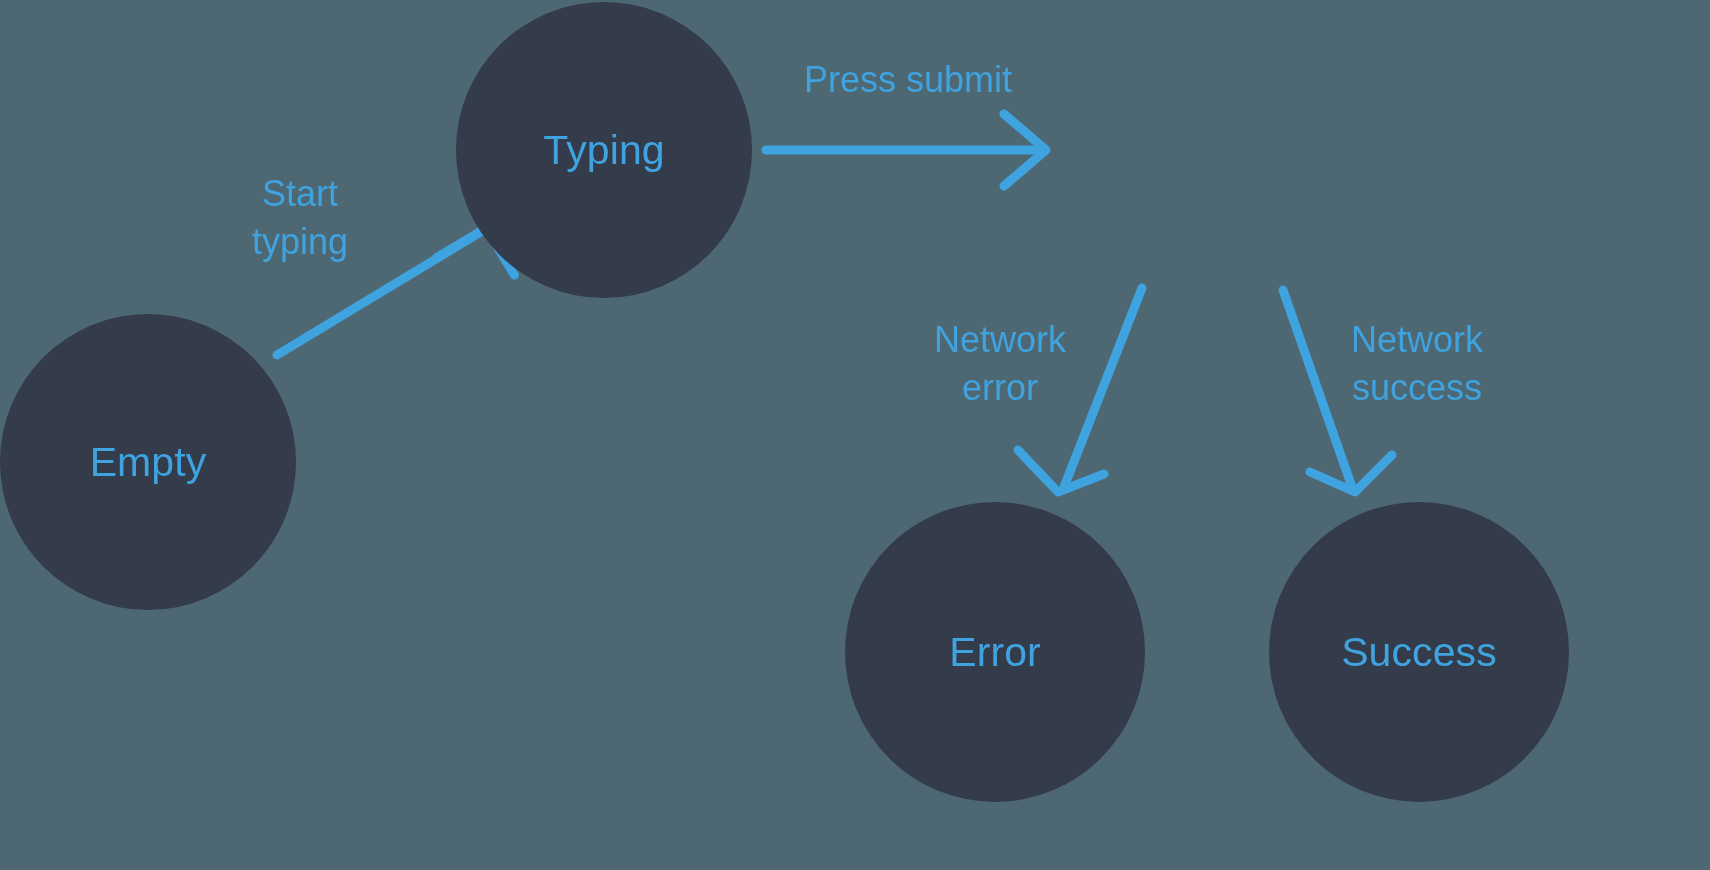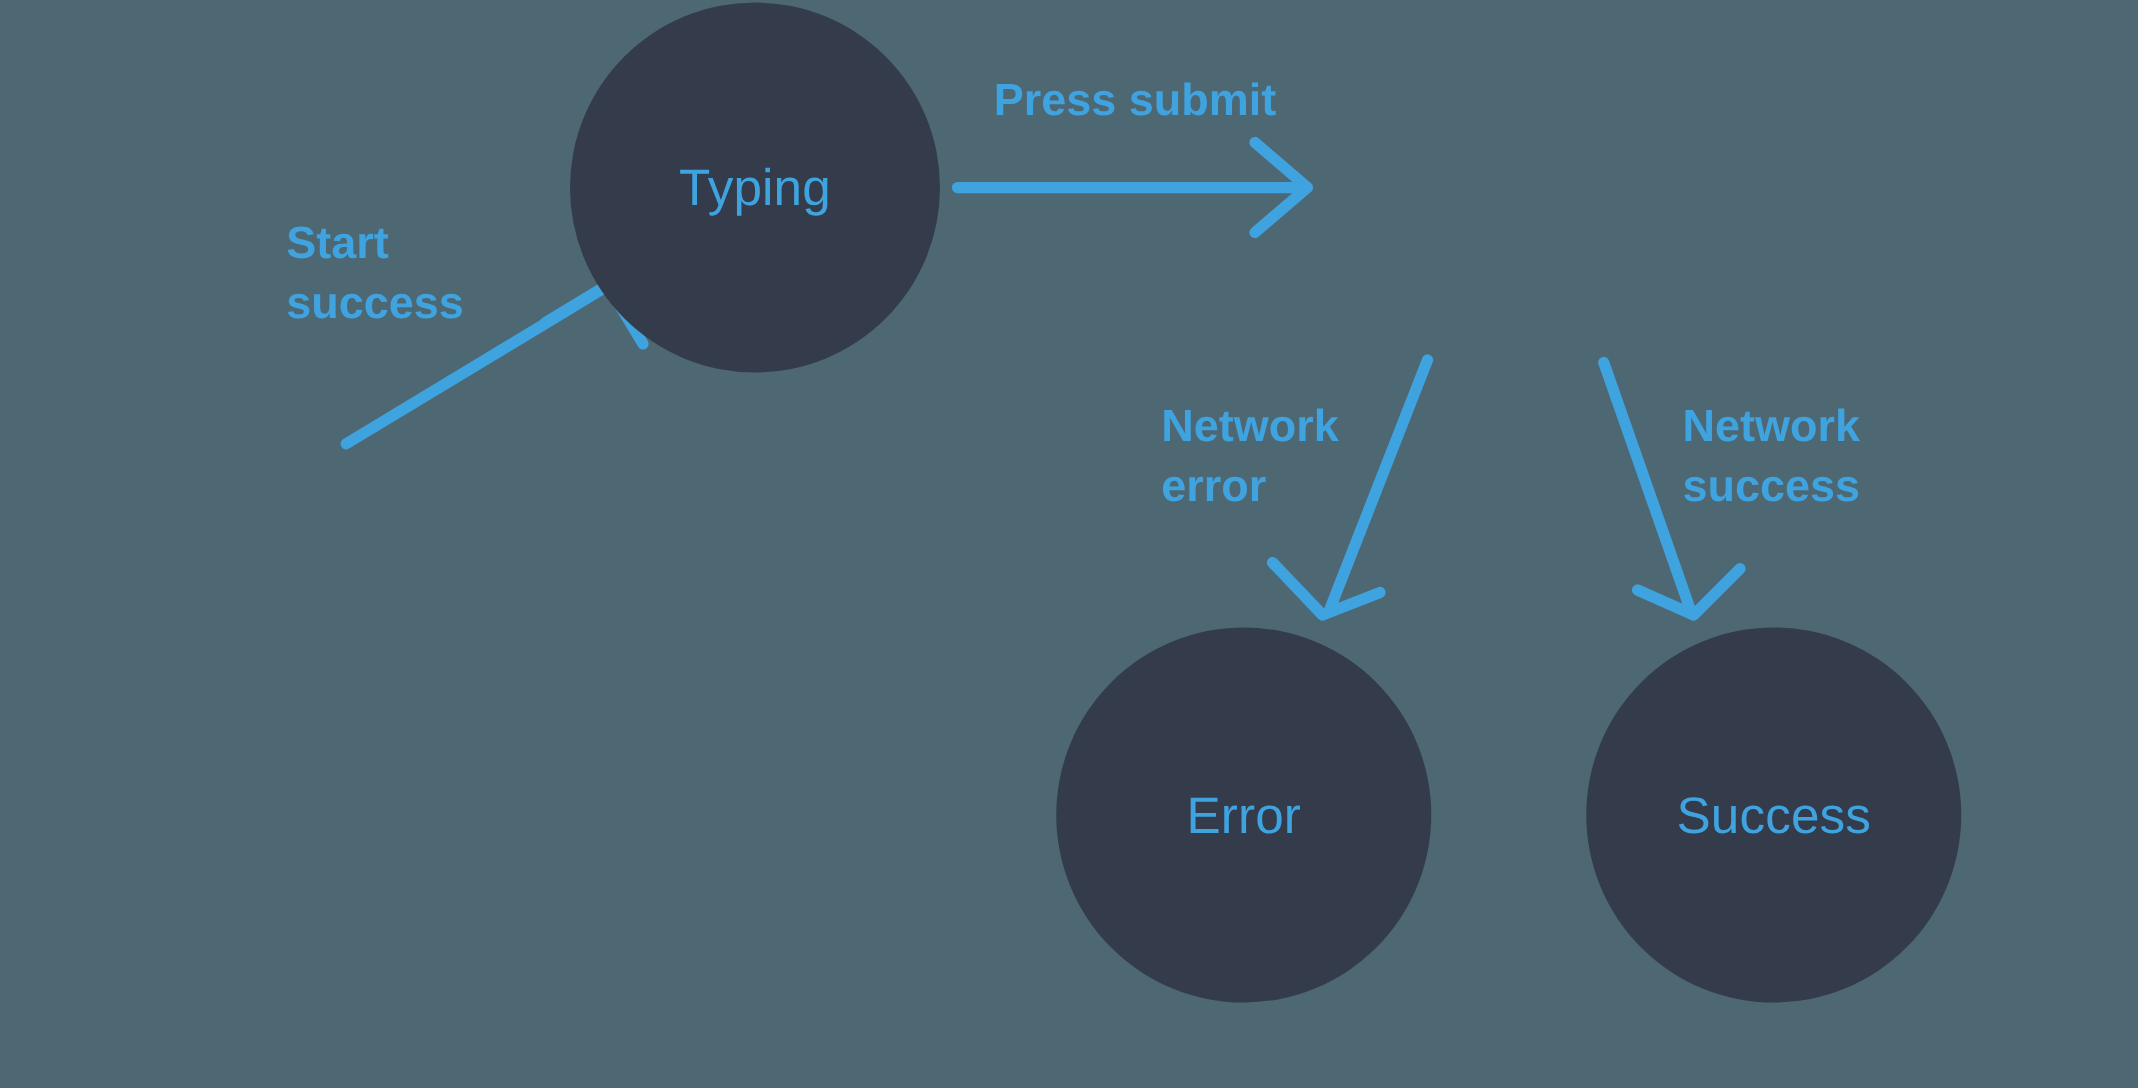--- a/index.html
+++ b/index.html
@@ -36,23 +36,23 @@
     font-weight: 400;
     letter-spacing: 0.1px;
     line-height: 1;
     white-space: nowrap;
     text-align: center;
   }
   .edge-label {
     position: absolute;
     color: #3fa3df;
     font-size: 36px;
-    font-weight: 700;
+    font-weight: 400;
     line-height: 1.32;
-    text-align: left;
+    text-align: center;
     white-space: pre-line;
     transform: translate(-50%, -50%);
   }
 </style>
 </head>
 <body>
 
 <div id="stage">
 
   <svg id="edges" viewBox="0 0 1710 870" xmlns="http://www.w3.org/2000/svg">
@@ -74,36 +74,39 @@
       </g>
 
       <g>
         <line x1="1283" y1="290" x2="1352" y2="487"></line>
         <polyline points="1310,472 1355,492 1392,455"></polyline>
       </g>
 
     </g>
   </svg>
 
+  <div class="state-node" style="left:0px; top:314px; width:296px; height:296px;">
+    <span class="state-label">Empty</span>
+  </div>
 
   <div class="state-node" style="left:456px; top:2px; width:296px; height:296px;">
     <span class="state-label">Typing</span>
   </div>
 
 
   <div class="state-node" style="left:845px; top:502px; width:300px; height:300px;">
     <span class="state-label">Error</span>
   </div>
 
   <div class="state-node" style="left:1269px; top:502px; width:300px; height:300px;">
     <span class="state-label">Success</span>
   </div>
 
   <div class="edge-label" style="left:300px; top:218px;">Start
-success</div>
+typing</div>
 
   <div class="edge-label" style="left:908px; top:80px;">Press submit</div>
 
   <div class="edge-label" style="left:1000px; top:364px;">Network
 error</div>
 
   <div class="edge-label" style="left:1417px; top:364px;">Network
 success</div>
 
 </div>

